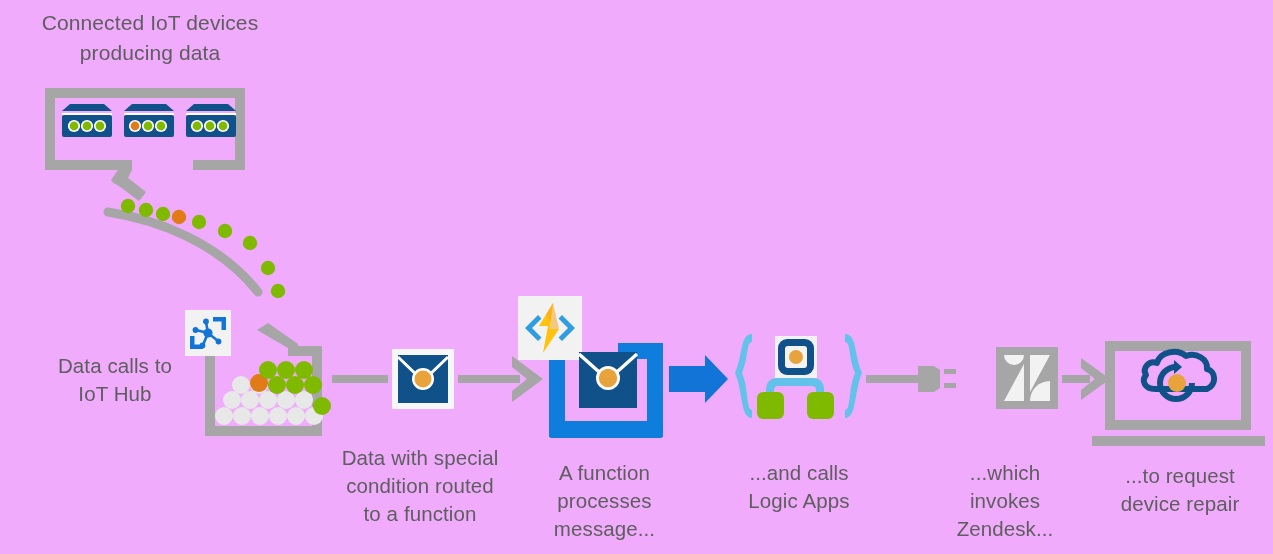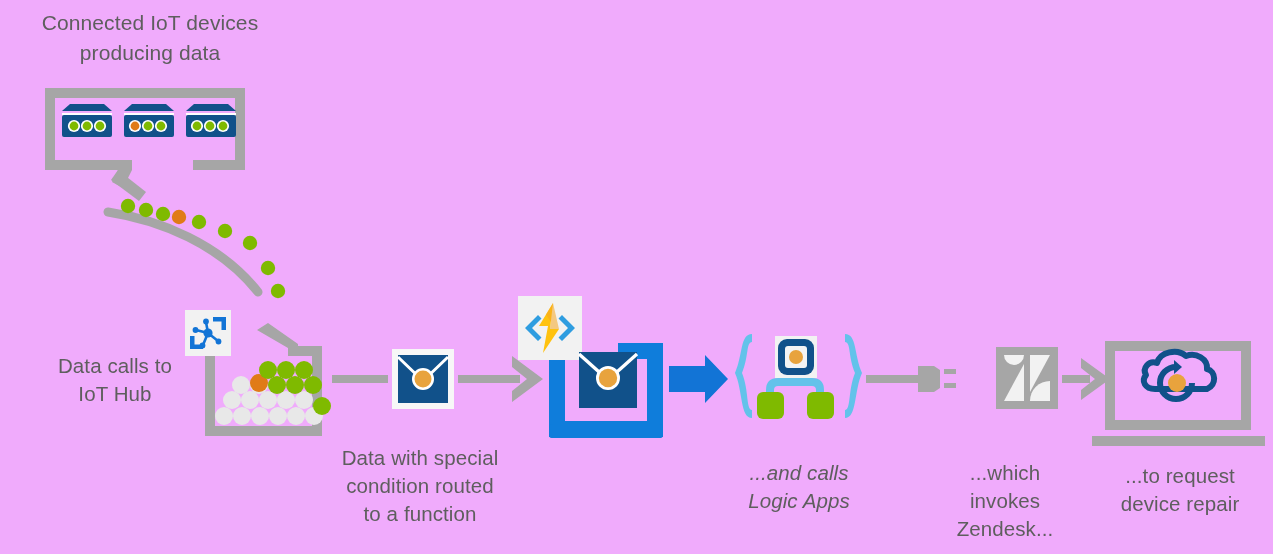--- a/index.html
+++ b/index.html
@@ -22,21 +22,21 @@
     font-size:20.5px;
     line-height:28px;
     color:#5e5e5e;
     white-space:pre-line;
     letter-spacing:.1px;
   }
   .title-top{ left:10px; top:8px; width:280px; font-size:21px; line-height:30px;}
   .cap-iothub{ left:25px; top:352px; width:180px;}
   .cap-func-route{ left:325px; top:444px; width:190px;}
   .cap-func-proc{ left:527px; top:459px; width:155px;}
-  .cap-logic{ left:714px; top:459px; width:170px;font-style:italic;}
+  .cap-logic{ left:714px; top:459px; width:170px;}
   .cap-zendesk{ left:930px; top:459px; width:150px;}
   .cap-repair{ left:1095px; top:462px; width:170px;}
 
   svg.layer{
     position:absolute; left:0; top:0;
     width:1273px; height:554px;
     pointer-events:none;
   }
 </style>
 </head>
@@ -47,20 +47,23 @@
   <div class="cap title-top">Connected IoT devices
 producing data</div>
 
   <div class="cap cap-iothub">Data calls to
 IoT Hub</div>
 
   <div class="cap cap-func-route">Data with special
 condition routed
 to a function</div>
 
+  <div class="cap cap-func-proc">A function
+processes
+message...</div>
 
   <div class="cap cap-logic">...and calls
 Logic Apps</div>
 
   <div class="cap cap-zendesk">...which
 invokes
 Zendesk...</div>
 
   <div class="cap cap-repair">...to request
 device repair</div>

